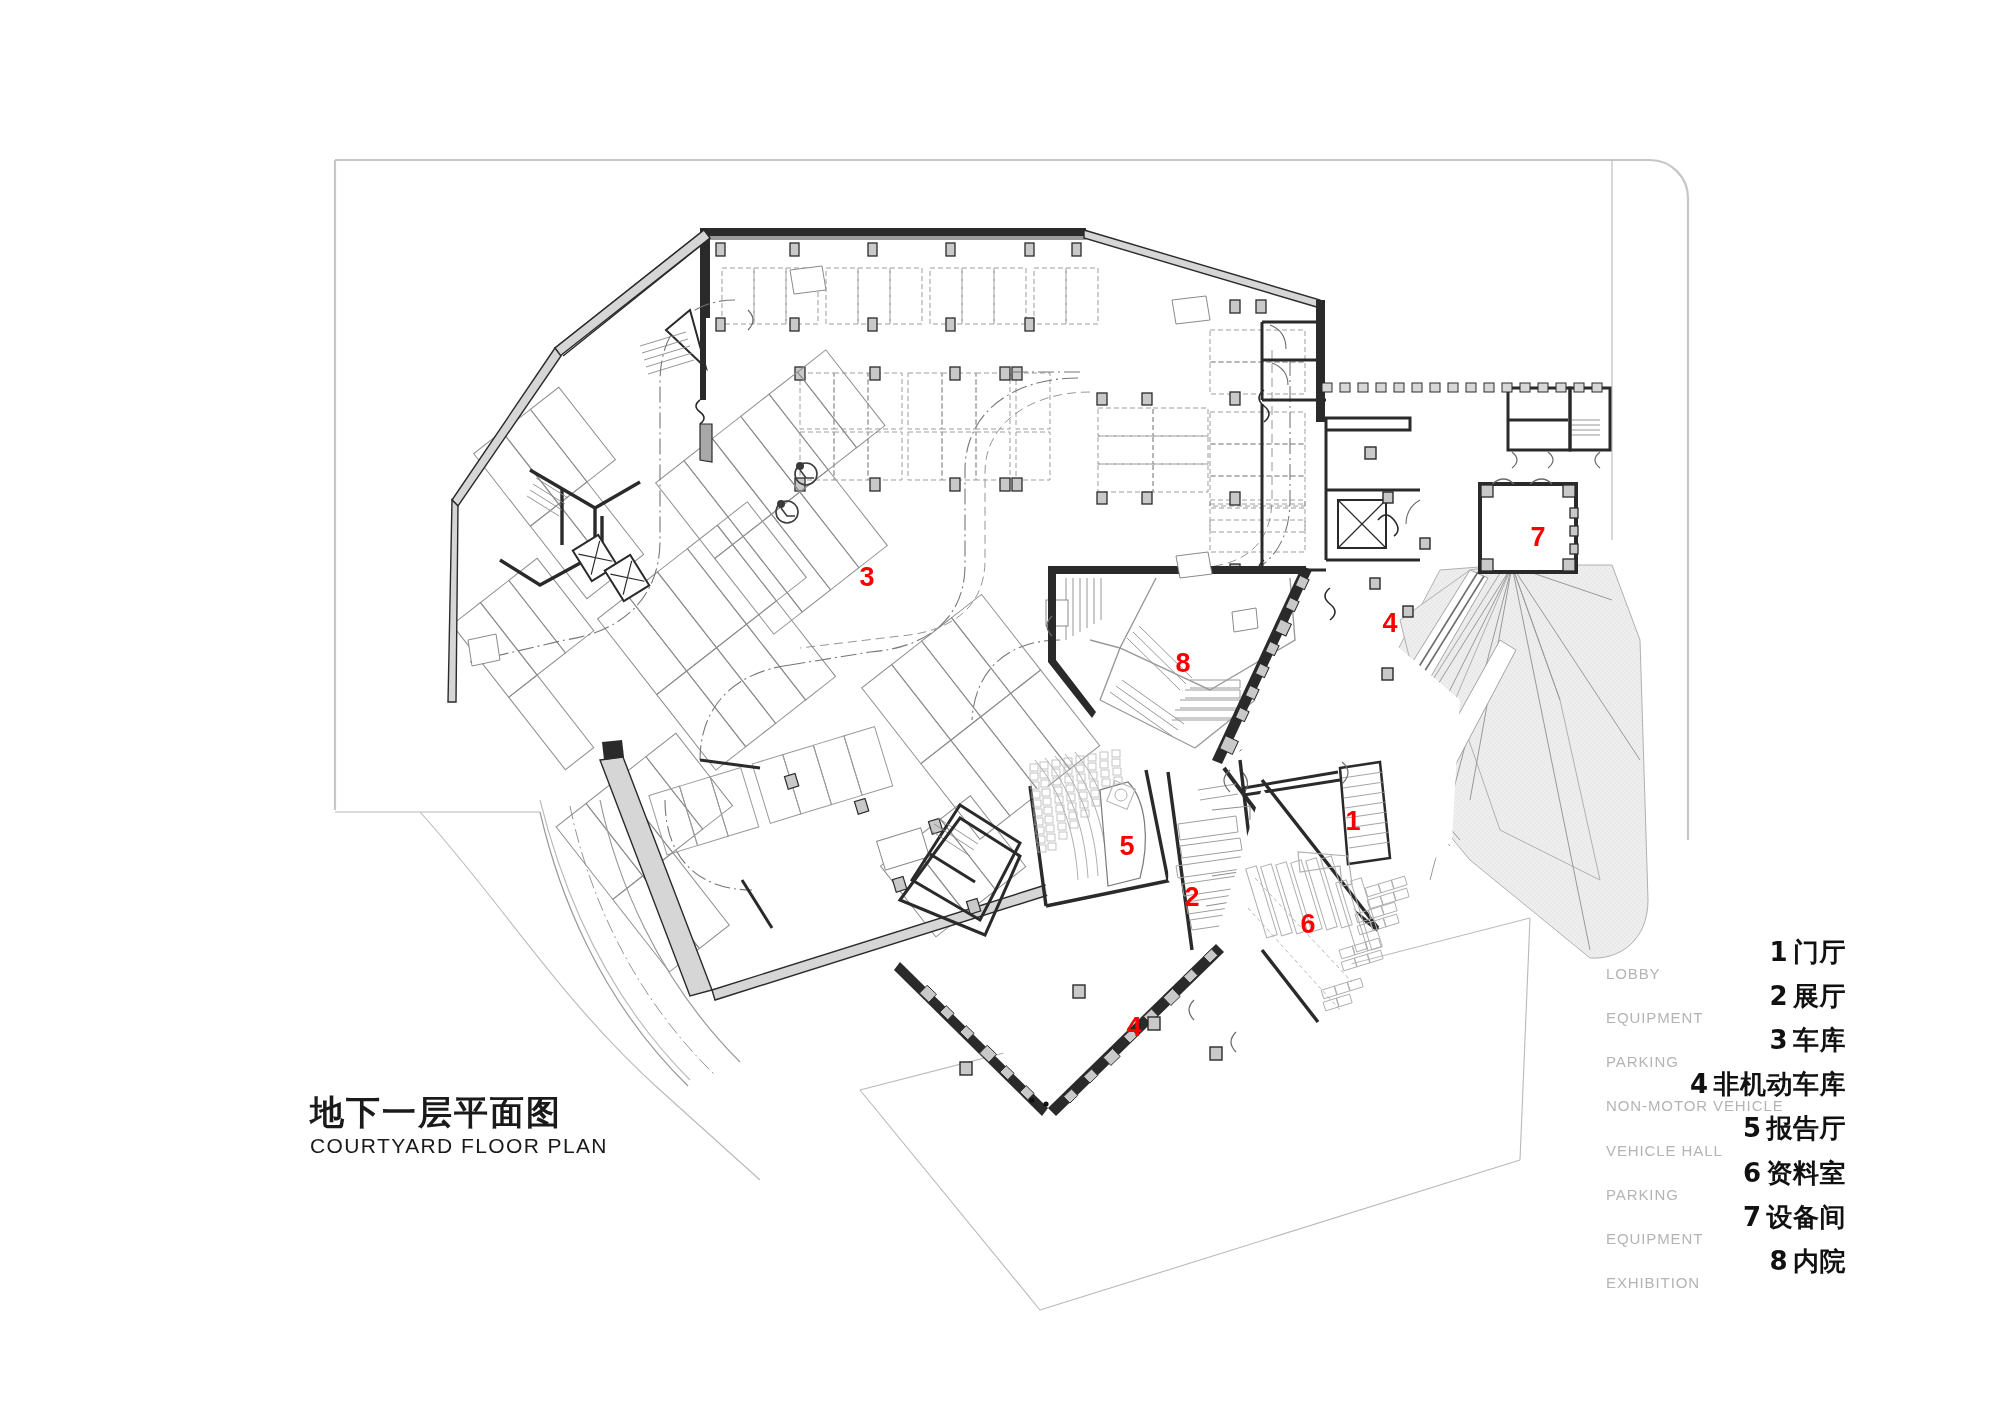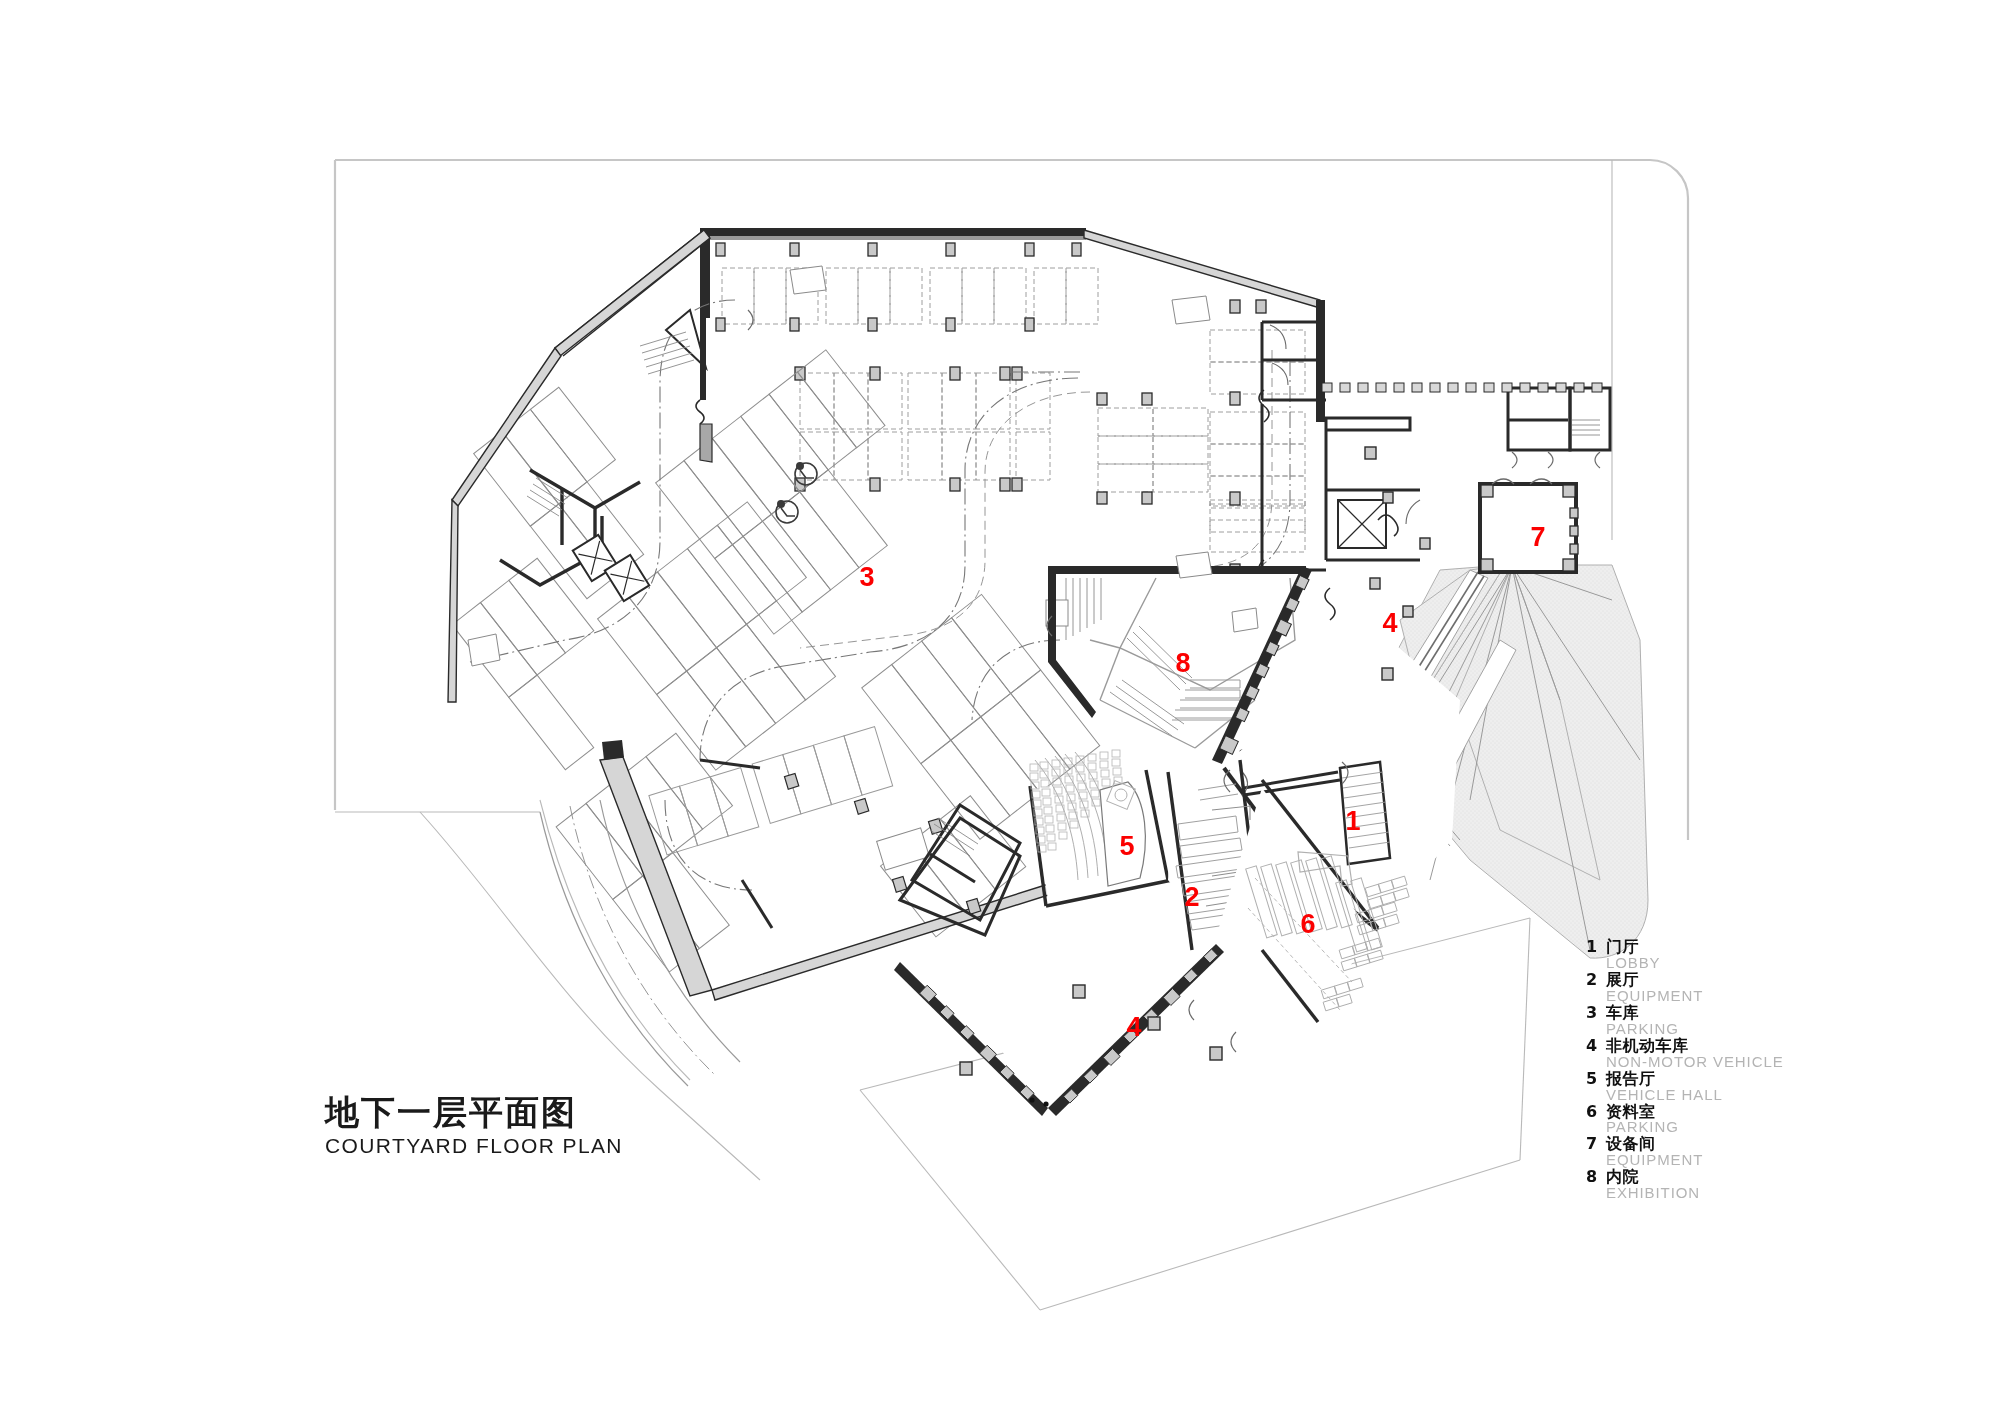--- a/index.html
+++ b/index.html
@@ -2,31 +2,31 @@
 <html><head>
 <meta charset="utf-8">
 <style>
   html,body{margin:0;padding:0;background:#ffffff;}
   body{width:2000px;height:1414px;overflow:hidden;
        font-family:"Liberation Sans","DejaVu Sans",sans-serif;}
   #stage{position:relative;width:2000px;height:1414px;background:#fff;}
   #plan{position:absolute;left:0;top:0;width:2000px;height:1414px;}
 
   
-  #titleblock{position:absolute;left:310px;top:1095px;margin-left:15px;}
+  #titleblock{position:absolute;left:310px;top:1095px;}
   #titleblock .cn{font-size:34px;font-weight:700;color:#1a1a1a;letter-spacing:2px;
                   line-height:1.05;font-family:"DejaVu Sans",sans-serif;}
   #titleblock .en{font-size:21px;font-weight:400;color:#1a1a1a;letter-spacing:1.4px;
                   margin-top:3px;font-family:"Liberation Sans",sans-serif;}
 
   
   #legend{position:absolute;left:1586px;top:938px;width:260px;}
   #legend .row{position:relative;margin-bottom:1px;}
-  #legend .cn{font-size:16px;font-weight:700;color:#111;letter-spacing:0.5px;
-              line-height:1.12;font-family:"DejaVu Sans",sans-serif;white-space:nowrap;}
+  #legend .cn{font-size:26px;font-weight:700;color:#111;letter-spacing:0.5px;
+              line-height:1.12;font-family:"DejaVu Sans",sans-serif;white-space:nowrap;text-align:right;}
   #legend .cn .num{display:inline-block;min-width:15px;margin-right:5px;}
   #legend .en{font-size:15px;color:#b4b4b4;letter-spacing:0.9px;
               margin-left:20px;line-height:1.0;margin-top:-1px;
               font-family:"Liberation Sans",sans-serif;white-space:nowrap;}
 
   
   .rm{position:absolute;color:#fb0000;font-weight:700;font-size:27px;
       font-family:"Liberation Sans",sans-serif;line-height:1;
       transform:translate(-50%,-50%);}
 </style>

